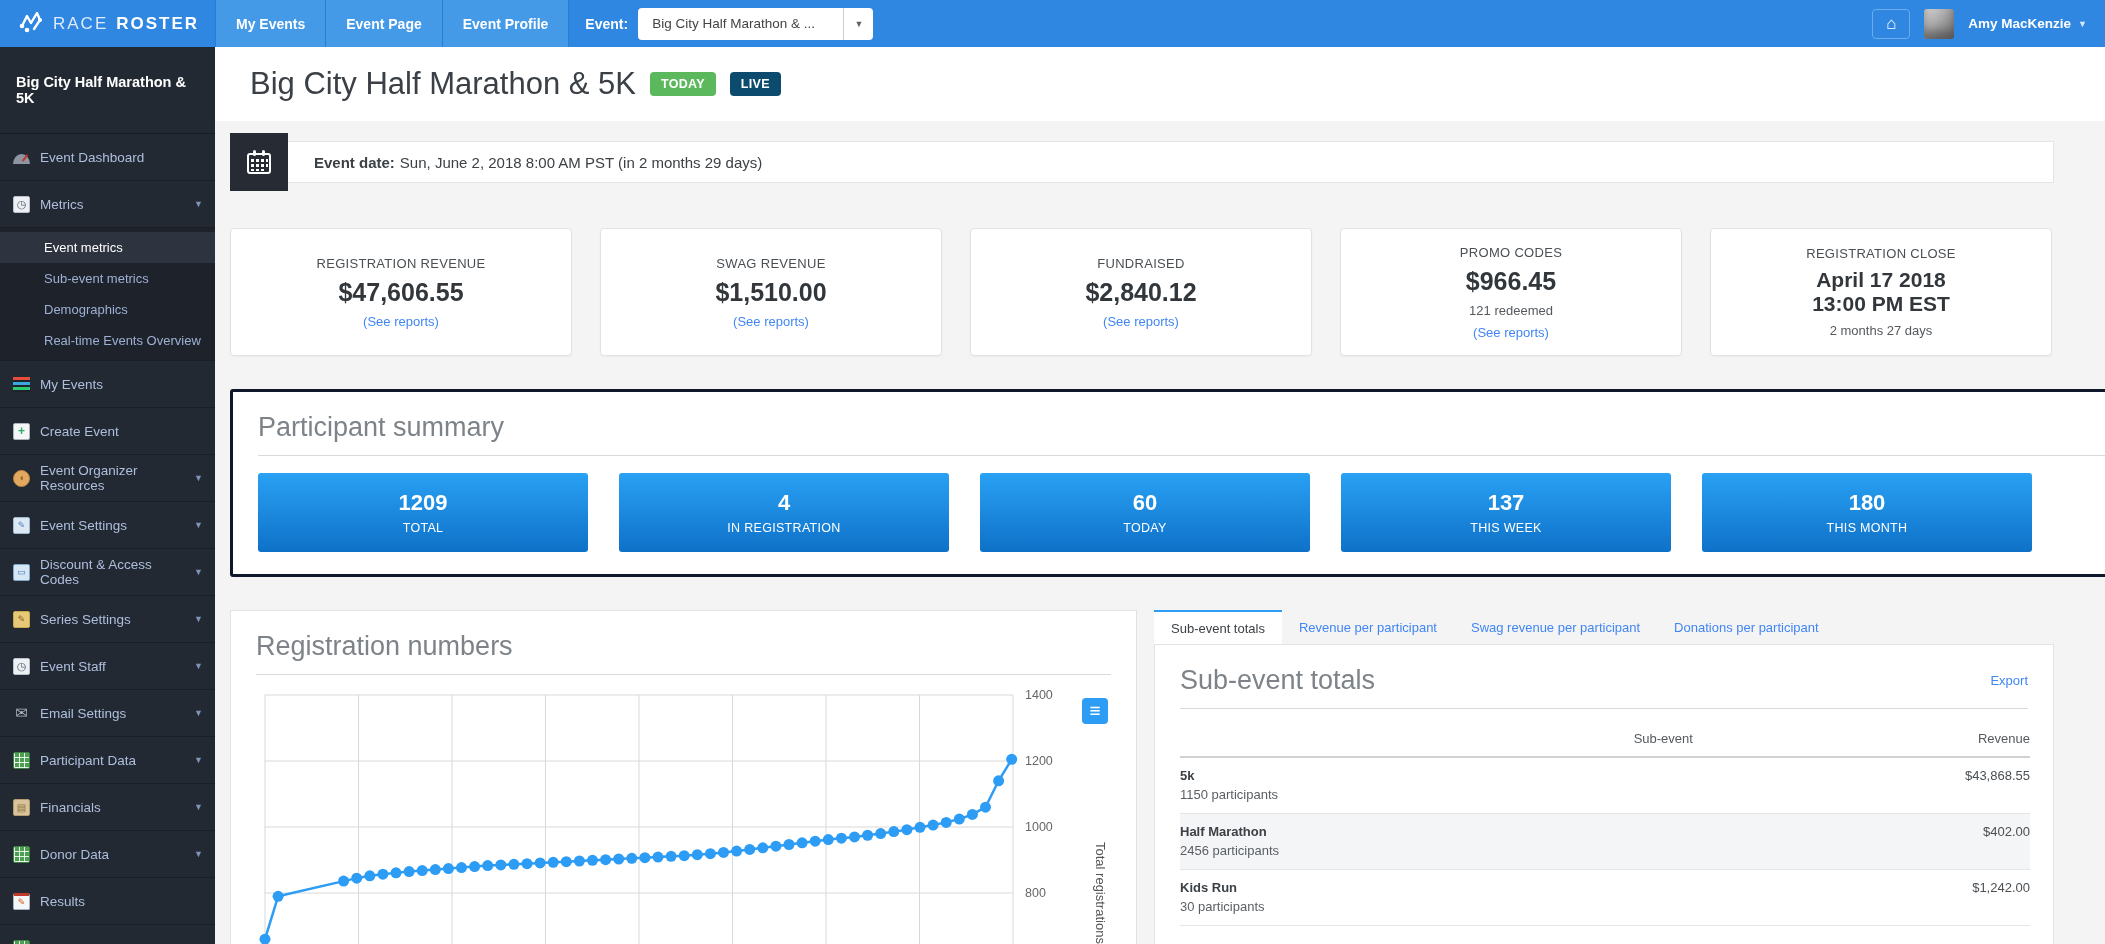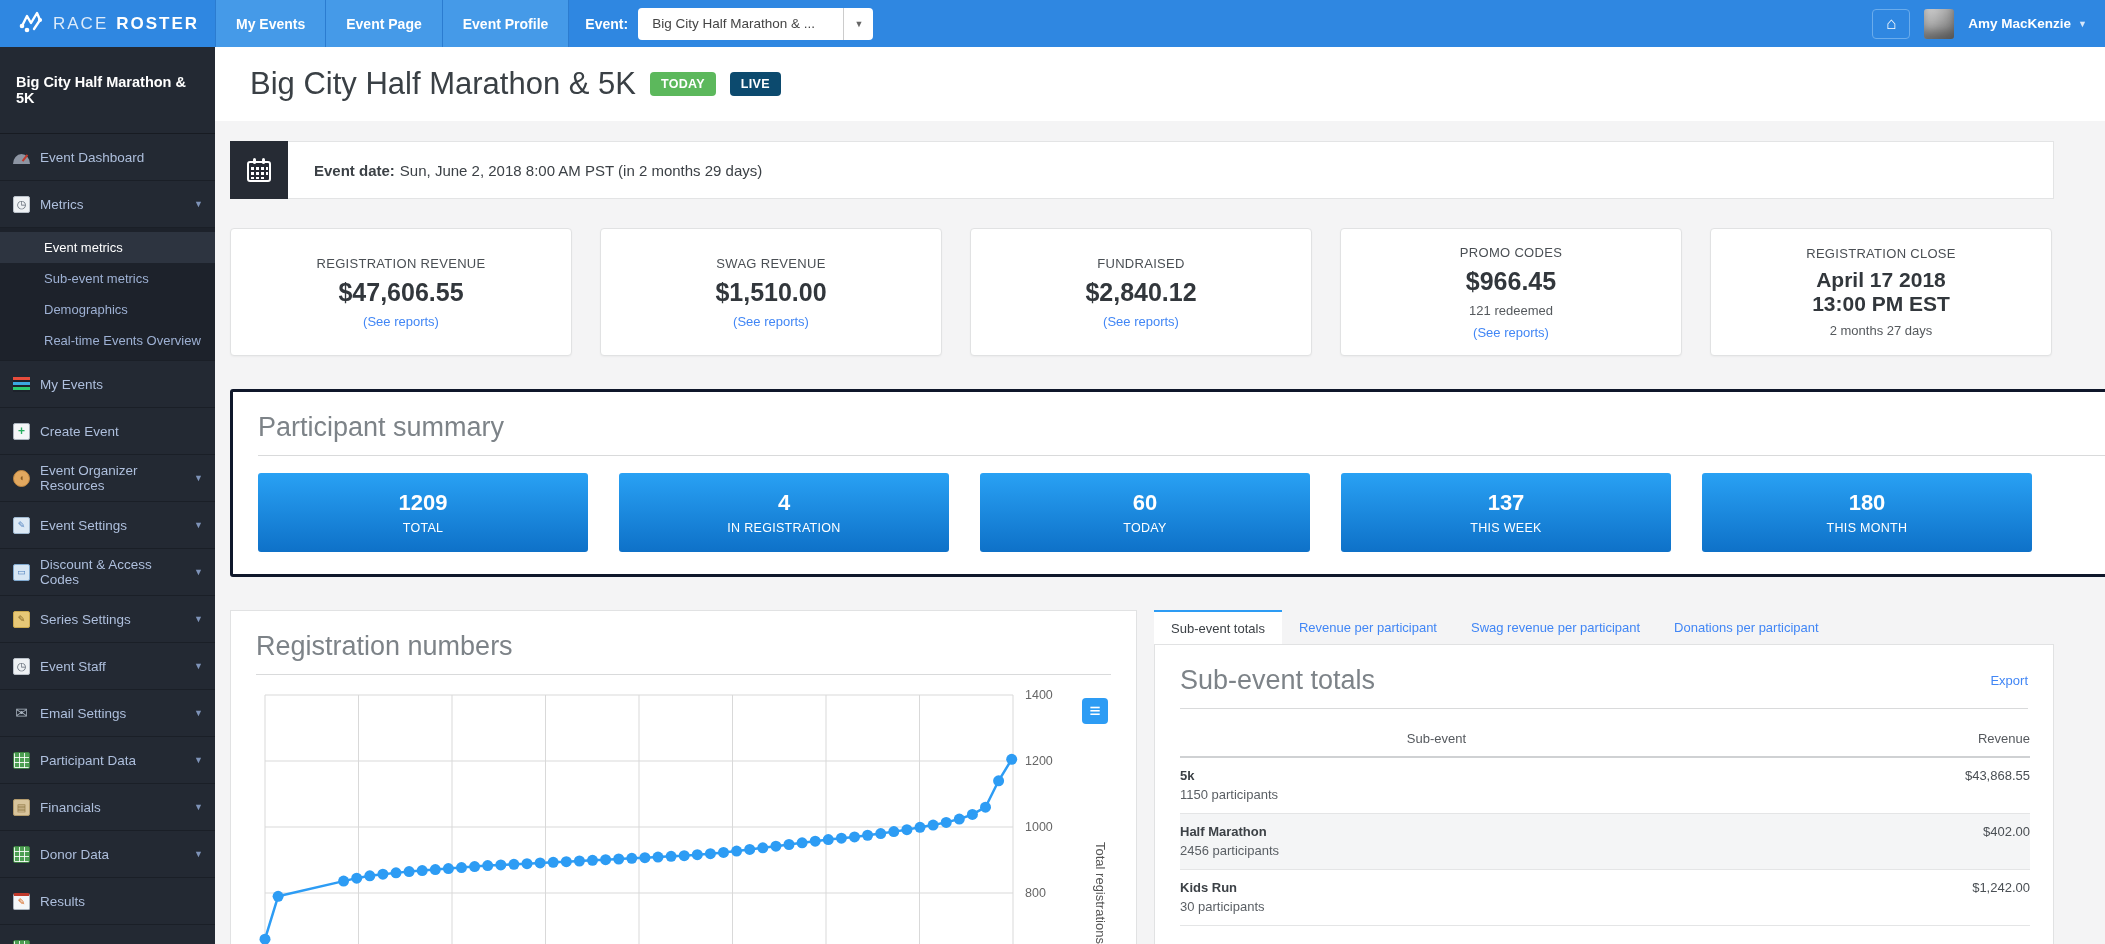--- a/index.html
+++ b/index.html
@@ -60,21 +60,21 @@
   .ic-financials::before { content:"▤"; font-size:10px; }
   .ic-results { background:#f4f6f8; border:1px solid #aab3bd; border-top:3px solid #c0392b; color:#d35400; }
   .ic-results::before { content:"✎"; font-size:9px; }
 
   
   .main { position:absolute; top:47px; left:215px; right:0; bottom:0; }
   .page-header { background:#fff; height:74px; display:flex; align-items:center; gap:14px; padding-left:35px; }
   .page-title { font-size:31px; font-weight:300; color:#3a4045; }
   .badge { border-radius:4px; padding:5px 11px; font-size:12.5px; font-weight:700; color:#fff; letter-spacing:.3px; }
 
-  .event-date-bar { position:absolute; top:94px; left:15px; width:1824px; height:58px; background:#fff; border:1px solid #e3e4e5; display:flex; align-items:center;text-align:right; }
+  .event-date-bar { position:absolute; top:94px; left:15px; width:1824px; height:42px; background:#fff; border:1px solid #e3e4e5; display:flex; align-items:center;text-align:right; }
   .edb-icon { width:58px; height:58px; margin:-1px 0 -1px -1px; background:#262b34; display:flex; align-items:center; justify-content:center; flex:none; }
   .edb-text { margin-left:26px; font-size:15px; color:#3c4146; }
   .edb-text b { margin-right:5px; }
 
   .stats-row { position:absolute; top:181px; left:15px; width:1824px; display:flex; gap:28px; }
   .stat-card { width:342px; height:128px; background:#fff; border:1px solid #e1e2e3; border-radius:4px; box-shadow:0 1px 2px rgba(0,0,0,.04); display:flex; flex-direction:column; align-items:center; justify-content:center; text-align:center; gap:7px; }
   .stat-label { font-size:13px; color:#4a4f54; letter-spacing:.3px; }
   .stat-value { font-size:25px; font-weight:700; color:#32373c; }
   .stat-value-sm { font-size:21px; font-weight:700; color:#32373c; line-height:1.15; }
   .stat-link { font-size:13px; color:#4186f5; cursor:pointer; }
@@ -94,21 +94,21 @@
   .chart-menu-btn { position:absolute; top:87px; right:28px; width:26px; height:26px; background:#2d9cf4; border-radius:4px; color:#fff; display:flex; align-items:center; justify-content:center; font-size:19px; font-weight:700; cursor:pointer; }
   .chart-menu-btn::before { content:"≡"; }
 
   .right-panel { position:absolute; top:563px; left:939px; width:900px; }
   .tabs { display:flex; height:34px; font-size:13px; }
   .tab { display:flex; align-items:center; padding:0 17px; color:#4186f5; cursor:pointer; }
   .tab.active { background:#fff; border-top:2px solid #2d9cf4; color:#3c4146; }
   .subevent-card { background:#fff; border:1px solid #e1e2e3; height:348px; }
   .export-link { font-size:13px; color:#4186f5; padding-bottom:8px; cursor:pointer; }
   .se-table { margin:6px 25px 0; width:850px; border-collapse:collapse; font-size:13px; }
-  .se-table th { text-align:center; font-weight:400; color:#55595e; padding:16px 0 10px; border-bottom:2px solid #cfd1d3; }
+  .se-table th { text-align:right; font-weight:400; color:#55595e; padding:16px 0 10px; border-bottom:2px solid #cfd1d3; }
   .se-table th.num, .se-table td.num { text-align:right; }
   .se-table td { padding:10px 0 11px; border-bottom:1px solid #e4e5e6; vertical-align:top; }
   .se-table tr.striped td { background:#f4f5f6; }
   .row-name { font-weight:700; color:#3c4146; }
   .row-sub { color:#5a5f64; margin-top:4px; }
   .se-table td.num { color:#4a4f54; }
 </style>
 </head>
 <body>
 

